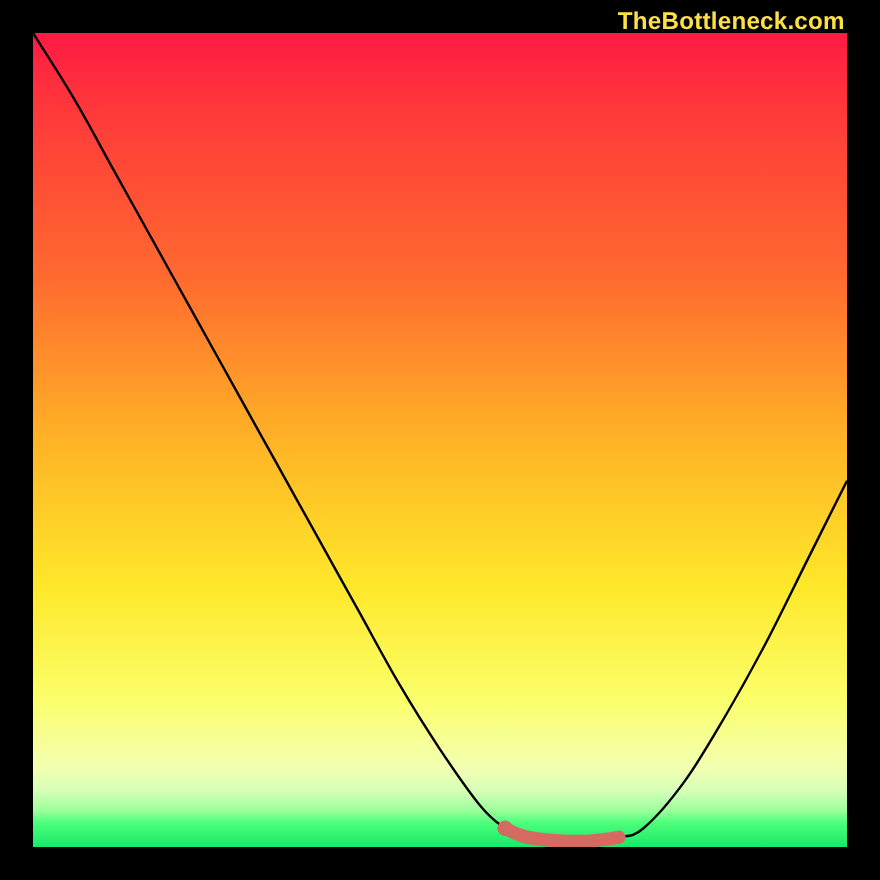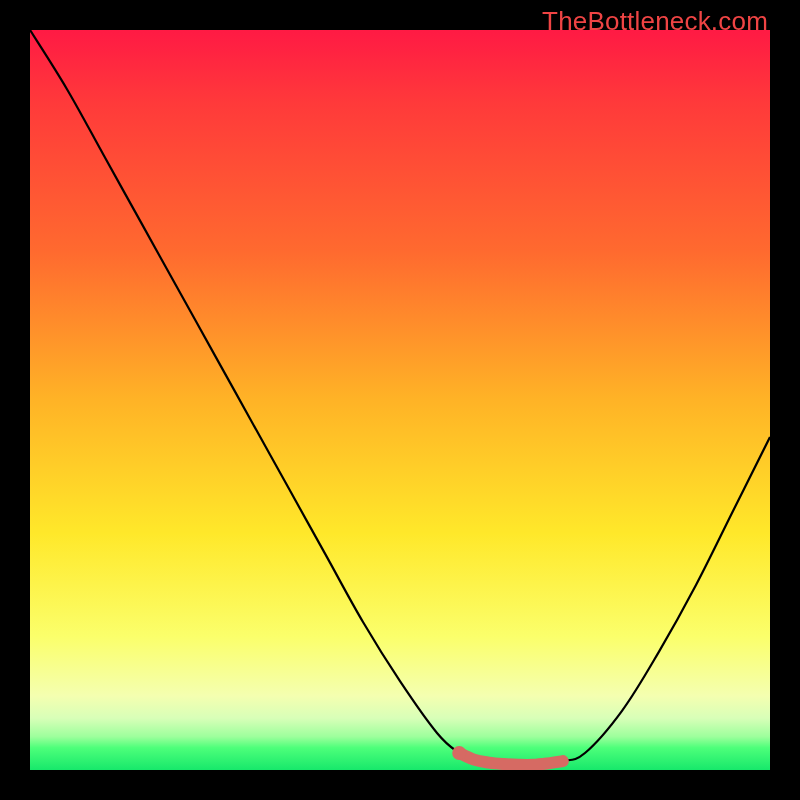--- a/index.html
+++ b/index.html
@@ -35,23 +35,23 @@
       #d8ffb8 93%,
       #9dff9c 95.5%,
       #4dff7a 97%,
       #17e86b 100%
     );
   }
   .attribution {
     position: absolute;
     top: 6px;
     right: 32px;
-    color: #ef4444;
-    font-size: 26px;
-    font-weight: 400;
+    color: #fde047;
+    font-size: 22px;
+    font-weight: 700;
     letter-spacing: 0.2px;
     user-select: none;
   }
   svg.overlay {
     position: absolute;
     left: 30px;
     top: 30px;
     width: 740px;
     height: 740px;
     pointer-events: none;

